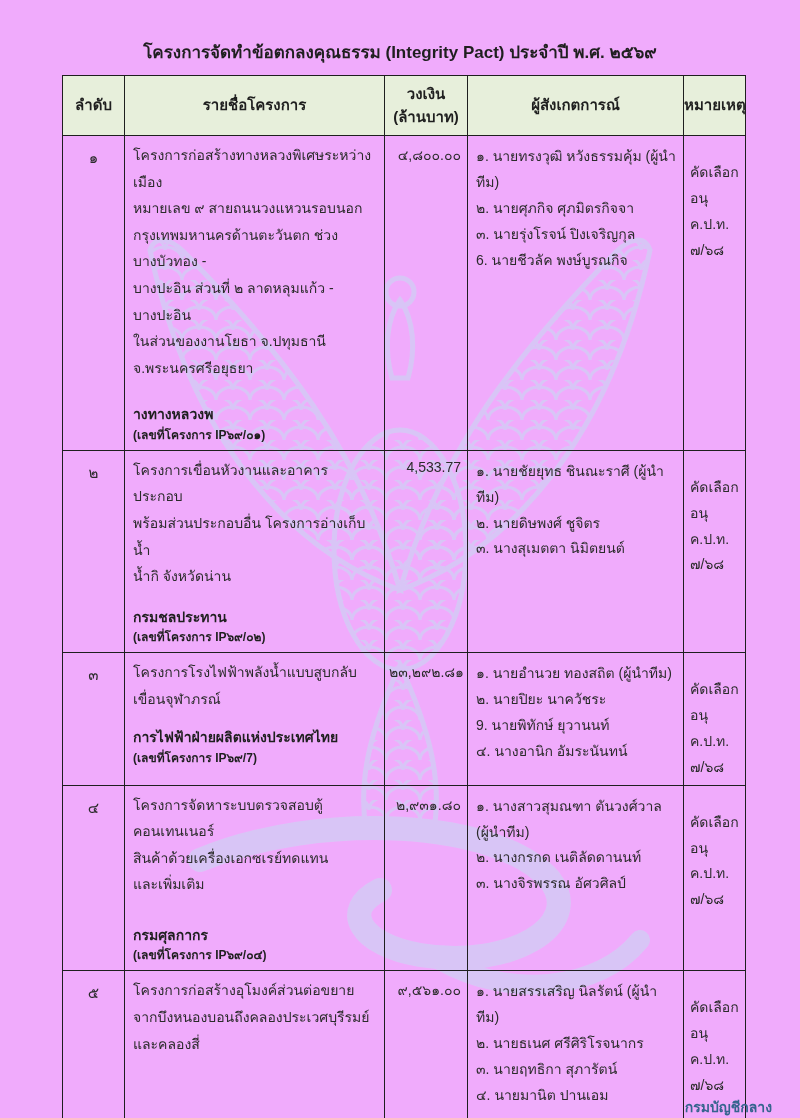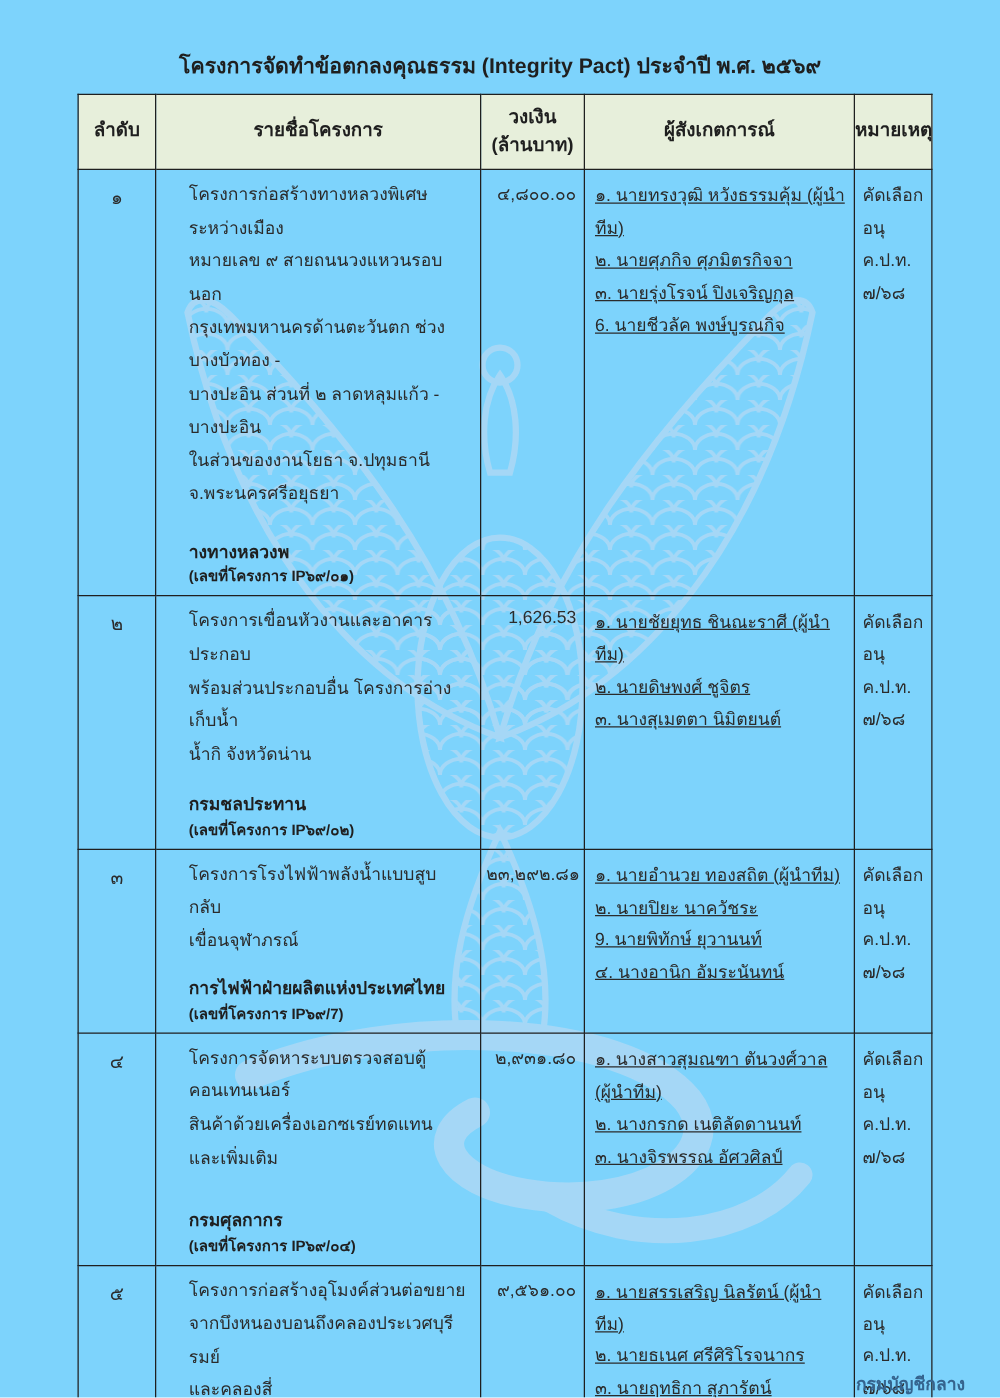--- a/index.html
+++ b/index.html
@@ -3,21 +3,21 @@
 <meta charset="utf-8">
 <style>
   * { margin: 0; padding: 0; box-sizing: border-box; }
   html, body { background: #ffffff; }
   body { font-family: "Liberation Sans", "DejaVu Sans", sans-serif; color: #2b2b2b; }
 
   .page {
     position: relative;
     width: 800px;
     height: 1118px;
-    background: #7dd3fc;
+    background: #f0abfc;
     overflow: hidden;
   }
 
   .watermark {
     position: absolute;
     left: 80px;
     top: 120px;
     width: 640px;
     height: 920px;
     z-index: 0;
@@ -62,21 +62,21 @@
     line-height: 1.5;
     white-space: pre-line;
   }
 
   .cell-no {
     text-align: center;
     font-size: 15px;
     padding-top: 10px;
     color: #2b2b2b;
   }
-  .cell-project { padding: 6px 10px 6px 26px; }
+  .cell-project { padding: 6px 10px 6px 8px; }
   .project-text {
     font-size: 14px;
     line-height: 1.9;
     color: #2b2b2b;
     white-space: pre-line;
   }
   .agency {
     font-size: 14px;
     font-weight: bold;
     color: #1f1f1f;
@@ -100,25 +100,24 @@
     font-size: 14px;
     color: #2b2b2b;
   }
 
   .cell-observers { padding: 8px 6px 6px 8px; }
   .observer-list { list-style: none; }
   .observer-list li {
     font-size: 14px;
     line-height: 1.85;
     color: #2b2b2b;
-    text-decoration: underline;
   }
 
   .cell-remark {
-    padding: 8px 4px 4px 6px;
+    padding: 24px 4px 4px 6px;
     font-size: 14px;
     line-height: 1.85;
     color: #2b2b2b;
     white-space: pre-line;
   }
 
   .row-h1 { height: 227px; }
   .row-h2 { height: 134px; }
   .row-h3 { height: 131px; }
   .row-h4 { height: 161px; }
@@ -226,21 +225,21 @@
       <tr class="row-h2">
         <td class="cell-no">๒</td>
         <td class="cell-project">
           <div class="project-text">โครงการเขื่อนหัวงานและอาคารประกอบ
 พร้อมส่วนประกอบอื่น โครงการอ่างเก็บน้ำ
 น้ำกิ จังหวัดน่าน</div>
           <div class="gap-r2"></div>
           <div class="agency">กรมชลประทาน</div>
           <div class="project-no">(เลขที่โครงการ IP๖๙/๐๒)</div>
         </td>
-        <td class="cell-budget">1,626.53</td>
+        <td class="cell-budget">4,533.77</td>
         <td class="cell-observers">
           <ul class="observer-list">
             <li>๑. นายชัยยุทธ ชินณะราศี (ผู้นำทีม)</li>
             <li>๒. นายดิษพงศ์ ชูจิตร</li>
             <li>๓. นางสุเมตตา นิมิตยนต์</li>
           </ul>
         </td>
         <td class="cell-remark">คัดเลือก
 อนุ ค.ป.ท.
 ๗/๖๘</td>

